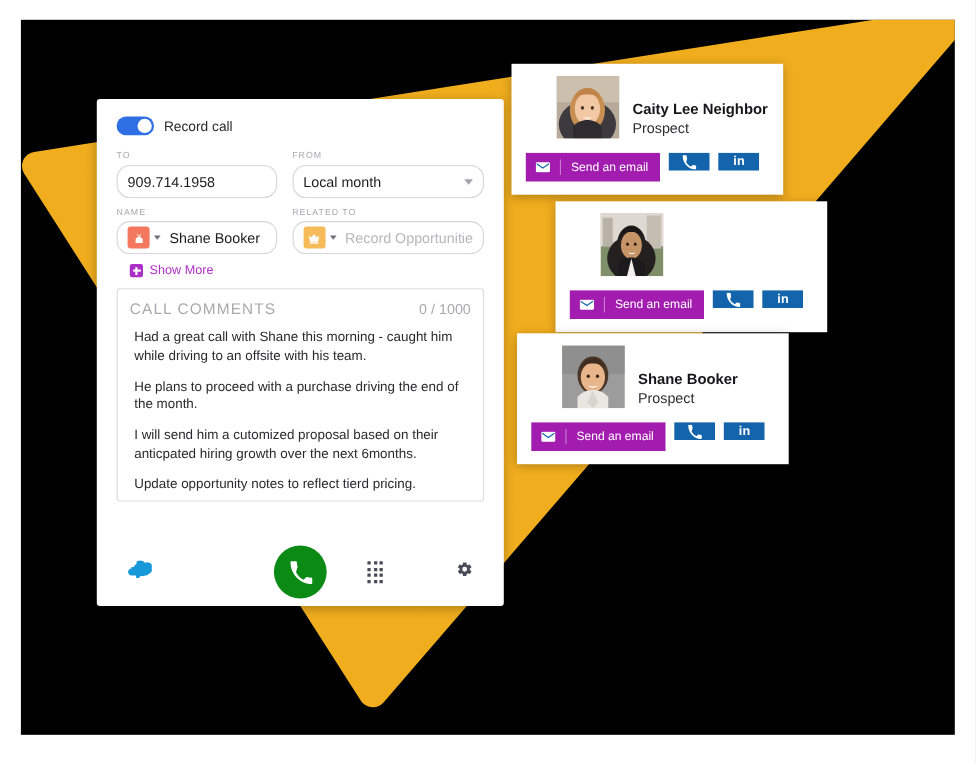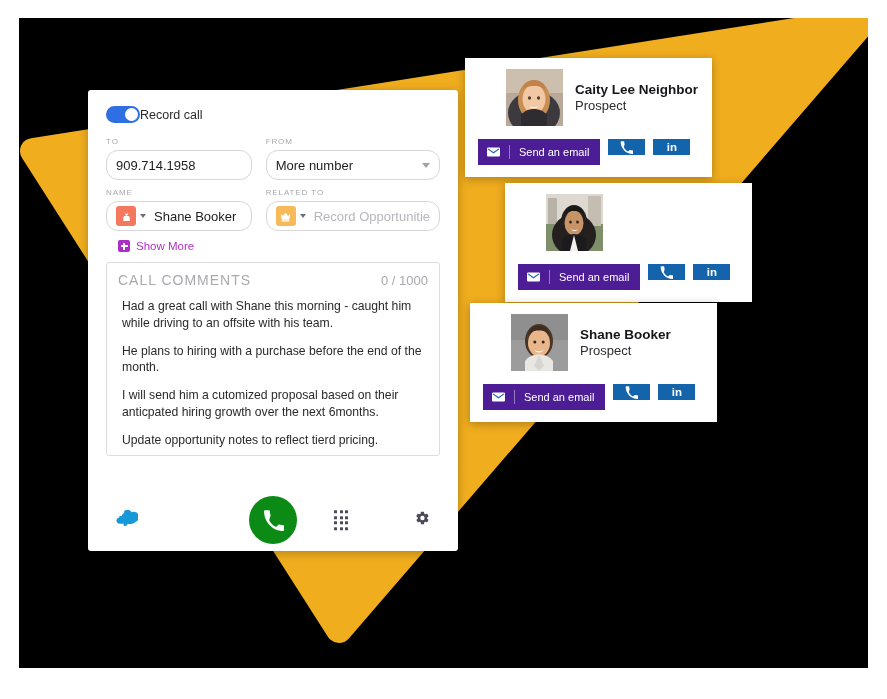--- a/index.html
+++ b/index.html
@@ -50,20 +50,21 @@
     background: #ffffff;
     border-radius: 3px;
     box-shadow: 0 2px 10px rgba(0,0,0,0.25);
     padding: 16px 18px 0 18px;
   }
 
   
   .toggle-row {
     display: flex;
     align-items: center;
+    gap: 9px;
     margin-bottom: 14px;
   }
   .toggle {
     width: 34px;
     height: 17px;
     border-radius: 9px;
     background: #2f6fe4;
     position: relative;
     flex: none;
   }
@@ -245,21 +246,21 @@
   .dialpad i { display: block; width: 3px; height: 3px; background: #4a4a58; border-radius: 0.5px; }
   .gear-icon { position: absolute; right: 10px; top: 50%; transform: translateY(-50%); cursor: pointer; }
 
   
   .card {
     position: absolute;
     background: #ffffff;
     box-shadow: 0 2px 9px rgba(0,0,0,0.28);
     padding: 11px 13px 12px 13px;
   }
-  .card-top { display: flex; gap: 12px; align-items: center; padding-left: 28px; }
+  .card-top { display: flex; gap: 12px; align-items: flex-end; padding-left: 28px; }
   .avatar {
     width: 57px;
     height: 57px;
     flex: none;
     overflow: hidden;
     background: #cfc7bd;
     position: relative;
   }
   .avatar svg { display: block; width: 100%; height: 100%; }
   .card-name {
@@ -270,21 +271,21 @@
     margin-top: 2px;
   }
   .card-role {
     font-size: 13px;
     color: #2d2d31;
     line-height: 1.3;
   }
   .card-actions { display: flex; gap: 8px; margin-top: 13px; }
   .btn-email {
     height: 26px;
-    background: #4c1d95;
+    background: #a21caf;
     display: flex;
     align-items: center;
     gap: 9px;
     padding: 0 11px 0 9px;
     cursor: pointer;
   }
   .btn-email .divider {
     width: 1px;
     height: 14px;
     background: rgba(255,255,255,0.42);
@@ -333,21 +334,21 @@
       <div class="field">
         <div class="field-label">TO</div>
         <div class="input-box">
           <span>909.714.1958</span>
         </div>
       </div>
 
       <div class="field">
         <div class="field-label">FROM</div>
         <div class="input-box with-caret">
-          <span>More number</span>
+          <span>Local month</span>
           <span class="caret"></span>
         </div>
       </div>
 
       <div class="field">
         <div class="field-label">NAME</div>
         <div class="input-box">
           <span class="lookup">
             <span class="sq-icon lead">
               <svg width="13" height="13" viewBox="0 0 24 24" fill="#ffffff">
@@ -385,21 +386,21 @@
       <span class="show-more-label">Show More</span>
     </div>
 
     <div class="comments">
       <div class="comments-head">
         <span class="comments-title">CALL COMMENTS</span>
         <span class="comments-count">0 / 1000</span>
       </div>
       <div class="comments-body">
         <p>Had a great call with Shane this morning - caught him while driving to an offsite with his team.</p>
-        <p>He plans to hiring with a purchase before the end of the month.</p>
+        <p>He plans to proceed with a purchase driving the end of the month.</p>
         <p>I will send him a cutomized proposal based on their anticpated hiring growth over the next 6months.</p>
         <p>Update opportunity notes to reflect tierd pricing.</p>
       </div>
     </div>
 
     <div class="actionbar">
 
       <span class="cloud-icon">
         <svg width="22" height="16" viewBox="0 0 40 27">
           <path d="M15.6 3.2c1.6-1.7 3.9-2.7 6.4-2.7 3.3 0 6.2 1.8 7.7 4.6 1.3-.6 2.8-.9 4.3-.9 5.5 0 10 4.6 10 10.2S39.5 24.6 34 24.6c-.7 0-1.3-.06-1.9-.2a7.4 7.4 0 0 1-6.5 3.8c-1.1 0-2.2-.25-3.1-.7a8.5 8.5 0 0 1-7.8 5.1" transform="translate(0,-2) scale(0.95)" fill="#1798d9"></path>

